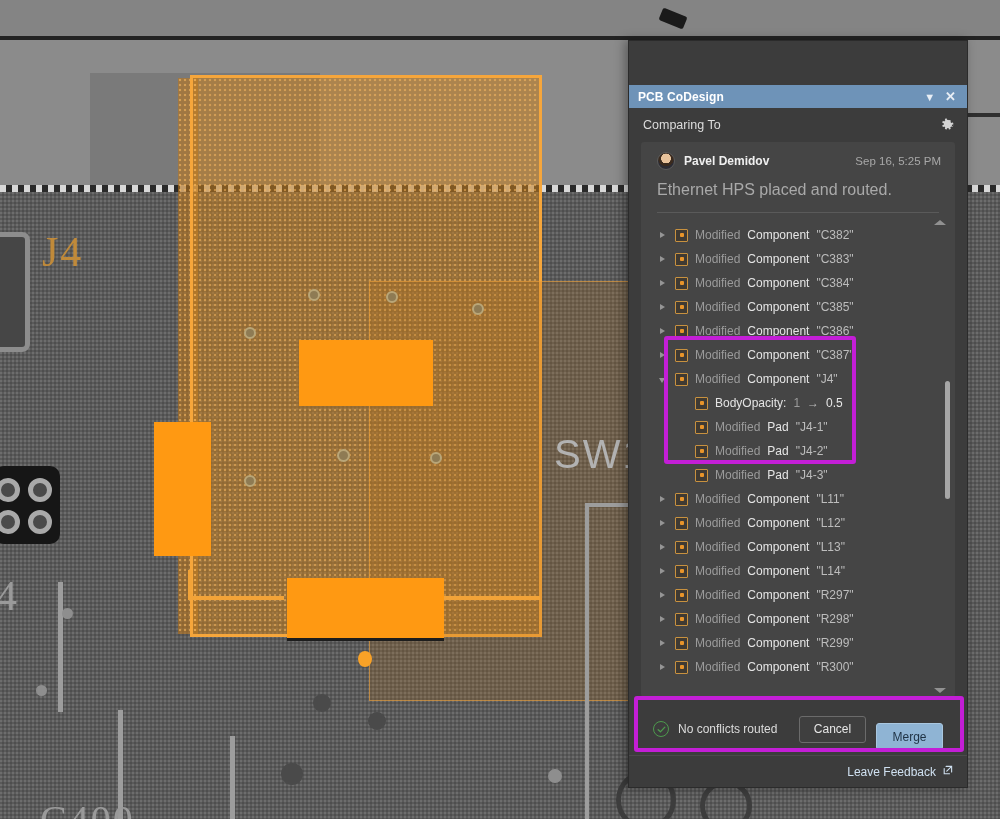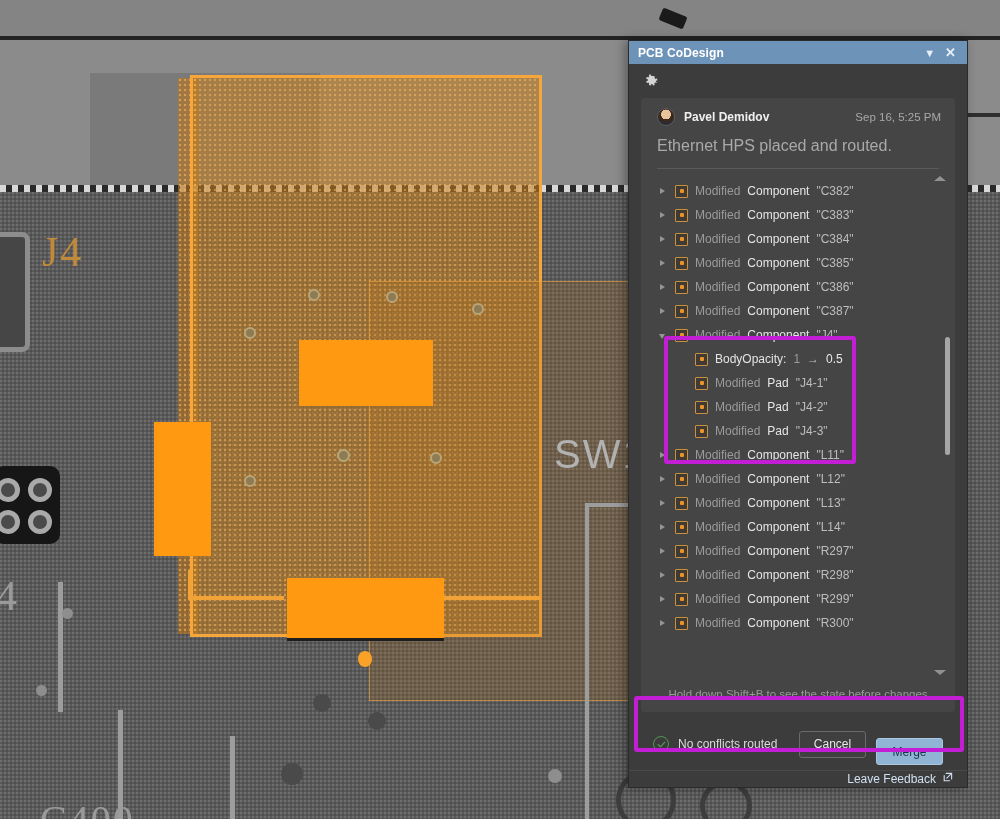--- a/index.html
+++ b/index.html
@@ -134,21 +134,21 @@
   #panel {
     position: absolute; left: 628px; top: 40px; width: 340px; height: 748px;
     background: #3c3c3c;
     border: 1px solid #2b2b2b;
     box-shadow: -3px 0 10px rgba(0,0,0,0.35);
     display: flex; flex-direction: column;
     color: #d6d6d6;
   }
   .titlebar {
     height: 23px; background: #6e93b8; display: flex; align-items: center;
-    padding: 0 6px 0 9px; flex: 0 0 auto;
+    padding: 0 6px 0 9px; flex: 0 0 auto; margin-top: 44px;
   }
   .titlebar .title {
     font-size: 12px; font-weight: bold; color: #ffffff; flex: 1;
     letter-spacing: .1px;
   }
   .tb-btn { color: #e8eef5; font-size: 11px; padding: 0 5px; cursor: default; }
   .tb-btn.close { font-size: 13px; font-weight: bold; }
 
   .panelbody { flex: 1; display: flex; flex-direction: column; min-height: 0; }
 
@@ -261,21 +261,21 @@
   }
   .conflict-text { font-size: 12px; color: #dcdcdc; }
   .btn {
     height: 27px; min-width: 67px; border-radius: 3px; font-size: 12px;
     display: flex; align-items: center; justify-content: center;
     border: 1px solid #6b6b6b; background: #3f3f3f; color: #e6e6e6;
   }
   .btn.primary { background: #8fb4d4; border-color: #a9c7e0; color: #1f3244; margin-top: 15px; }
 
   .footer {
-    flex: 0 0 auto; height: 17px; display: flex; align-items: center;
+    flex: 0 0 auto; height: 32px; display: flex; align-items: center;
     justify-content: flex-end; padding: 0 14px; border-top: 1px solid #4a4a4a;
     background: #3c3c3c;
   }
   .feedback { font-size: 12px; color: #cfe0f0; display: flex; align-items: center; gap: 6px; }
 
   
   .hl {
     position: absolute; border: 4px solid #c31ed6; border-radius: 3px;
     pointer-events: none; z-index: 50;
   }
@@ -349,20 +349,21 @@
 
   <div class="titlebar">
     <div class="title">PCB CoDesign</div>
     <div class="tb-btn">▼</div>
     <div class="tb-btn close">✕</div>
   </div>
 
   <div class="panelbody">
 
     <div class="section-head">
+      <div class="label">Comparing To</div>
       <div class="gear">
         <svg width="15" height="15" viewBox="0 0 16 16" aria-hidden="true">
           <path fill="#d5d5d5" d="M8 5.2A2.8 2.8 0 1 0 8 10.8 2.8 2.8 0 0 0 8 5.2zm0 4.3a1.5 1.5 0 1 1 0-3 1.5 1.5 0 0 1 0 3z"></path>
           <path fill="#d5d5d5" d="M14 9.1l-1.3-.3a4.8 4.8 0 0 0 0-1.6l1.3-.3a.4.4 0 0 0 .3-.5l-.4-1.3a.4.4 0 0 0-.5-.2l-1.2.5a4.8 4.8 0 0 0-1.1-1.1l.5-1.2a.4.4 0 0 0-.2-.5l-1.3-.4a.4.4 0 0 0-.5.3L9.1 2a4.8 4.8 0 0 0-1.6 0l-.3-1.3a.4.4 0 0 0-.5-.3l-1.3.4a.4.4 0 0 0-.2.5l.5 1.2a4.8 4.8 0 0 0-1.1 1.1l-1.2-.5a.4.4 0 0 0-.5.2L2.5 4.8a.4.4 0 0 0 .3.5l1.3.3a4.8 4.8 0 0 0 0 1.6l-1.3.3a.4.4 0 0 0-.3.5l.4 1.3a.4.4 0 0 0 .5.2l1.2-.5a4.8 4.8 0 0 0 1.1 1.1l-.5 1.2a.4.4 0 0 0 .2.5l1.3.4a.4.4 0 0 0 .5-.3l.3-1.3a4.8 4.8 0 0 0 1.6 0l.3 1.3a.4.4 0 0 0 .5.3l1.3-.4a.4.4 0 0 0 .2-.5l-.5-1.2a4.8 4.8 0 0 0 1.1-1.1l1.2.5a.4.4 0 0 0 .5-.2l.4-1.3a.4.4 0 0 0-.3-.5z"></path>
         </svg>
       </div>
     </div>
 
     <div class="card">
 
@@ -512,21 +513,20 @@
               <span class="t-name">"R300"</span>
             </div>
           </div>
         <div class="scroll-up"></div>
         <div class="scroll-down"></div>
         <div class="scrollbar">
           <div class="scroll-thumb"></div>
         </div>
       </div>
 
-      <div class="hint">Hold down Shift+B to see the state before changes</div>
     </div>
 
     <div class="actionbar">
       <div class="conflict">
         <div class="check-ico">
           <svg width="9" height="9" viewBox="0 0 10 10" aria-hidden="true">
             <path d="M1.3 5.2 L3.8 7.6 L8.7 2.4" fill="none" stroke="#4d9a4d" stroke-width="1.5" stroke-linecap="round" stroke-linejoin="round"></path>
           </svg>
         </div>
         <div class="conflict-text">No conflicts routed</div>

